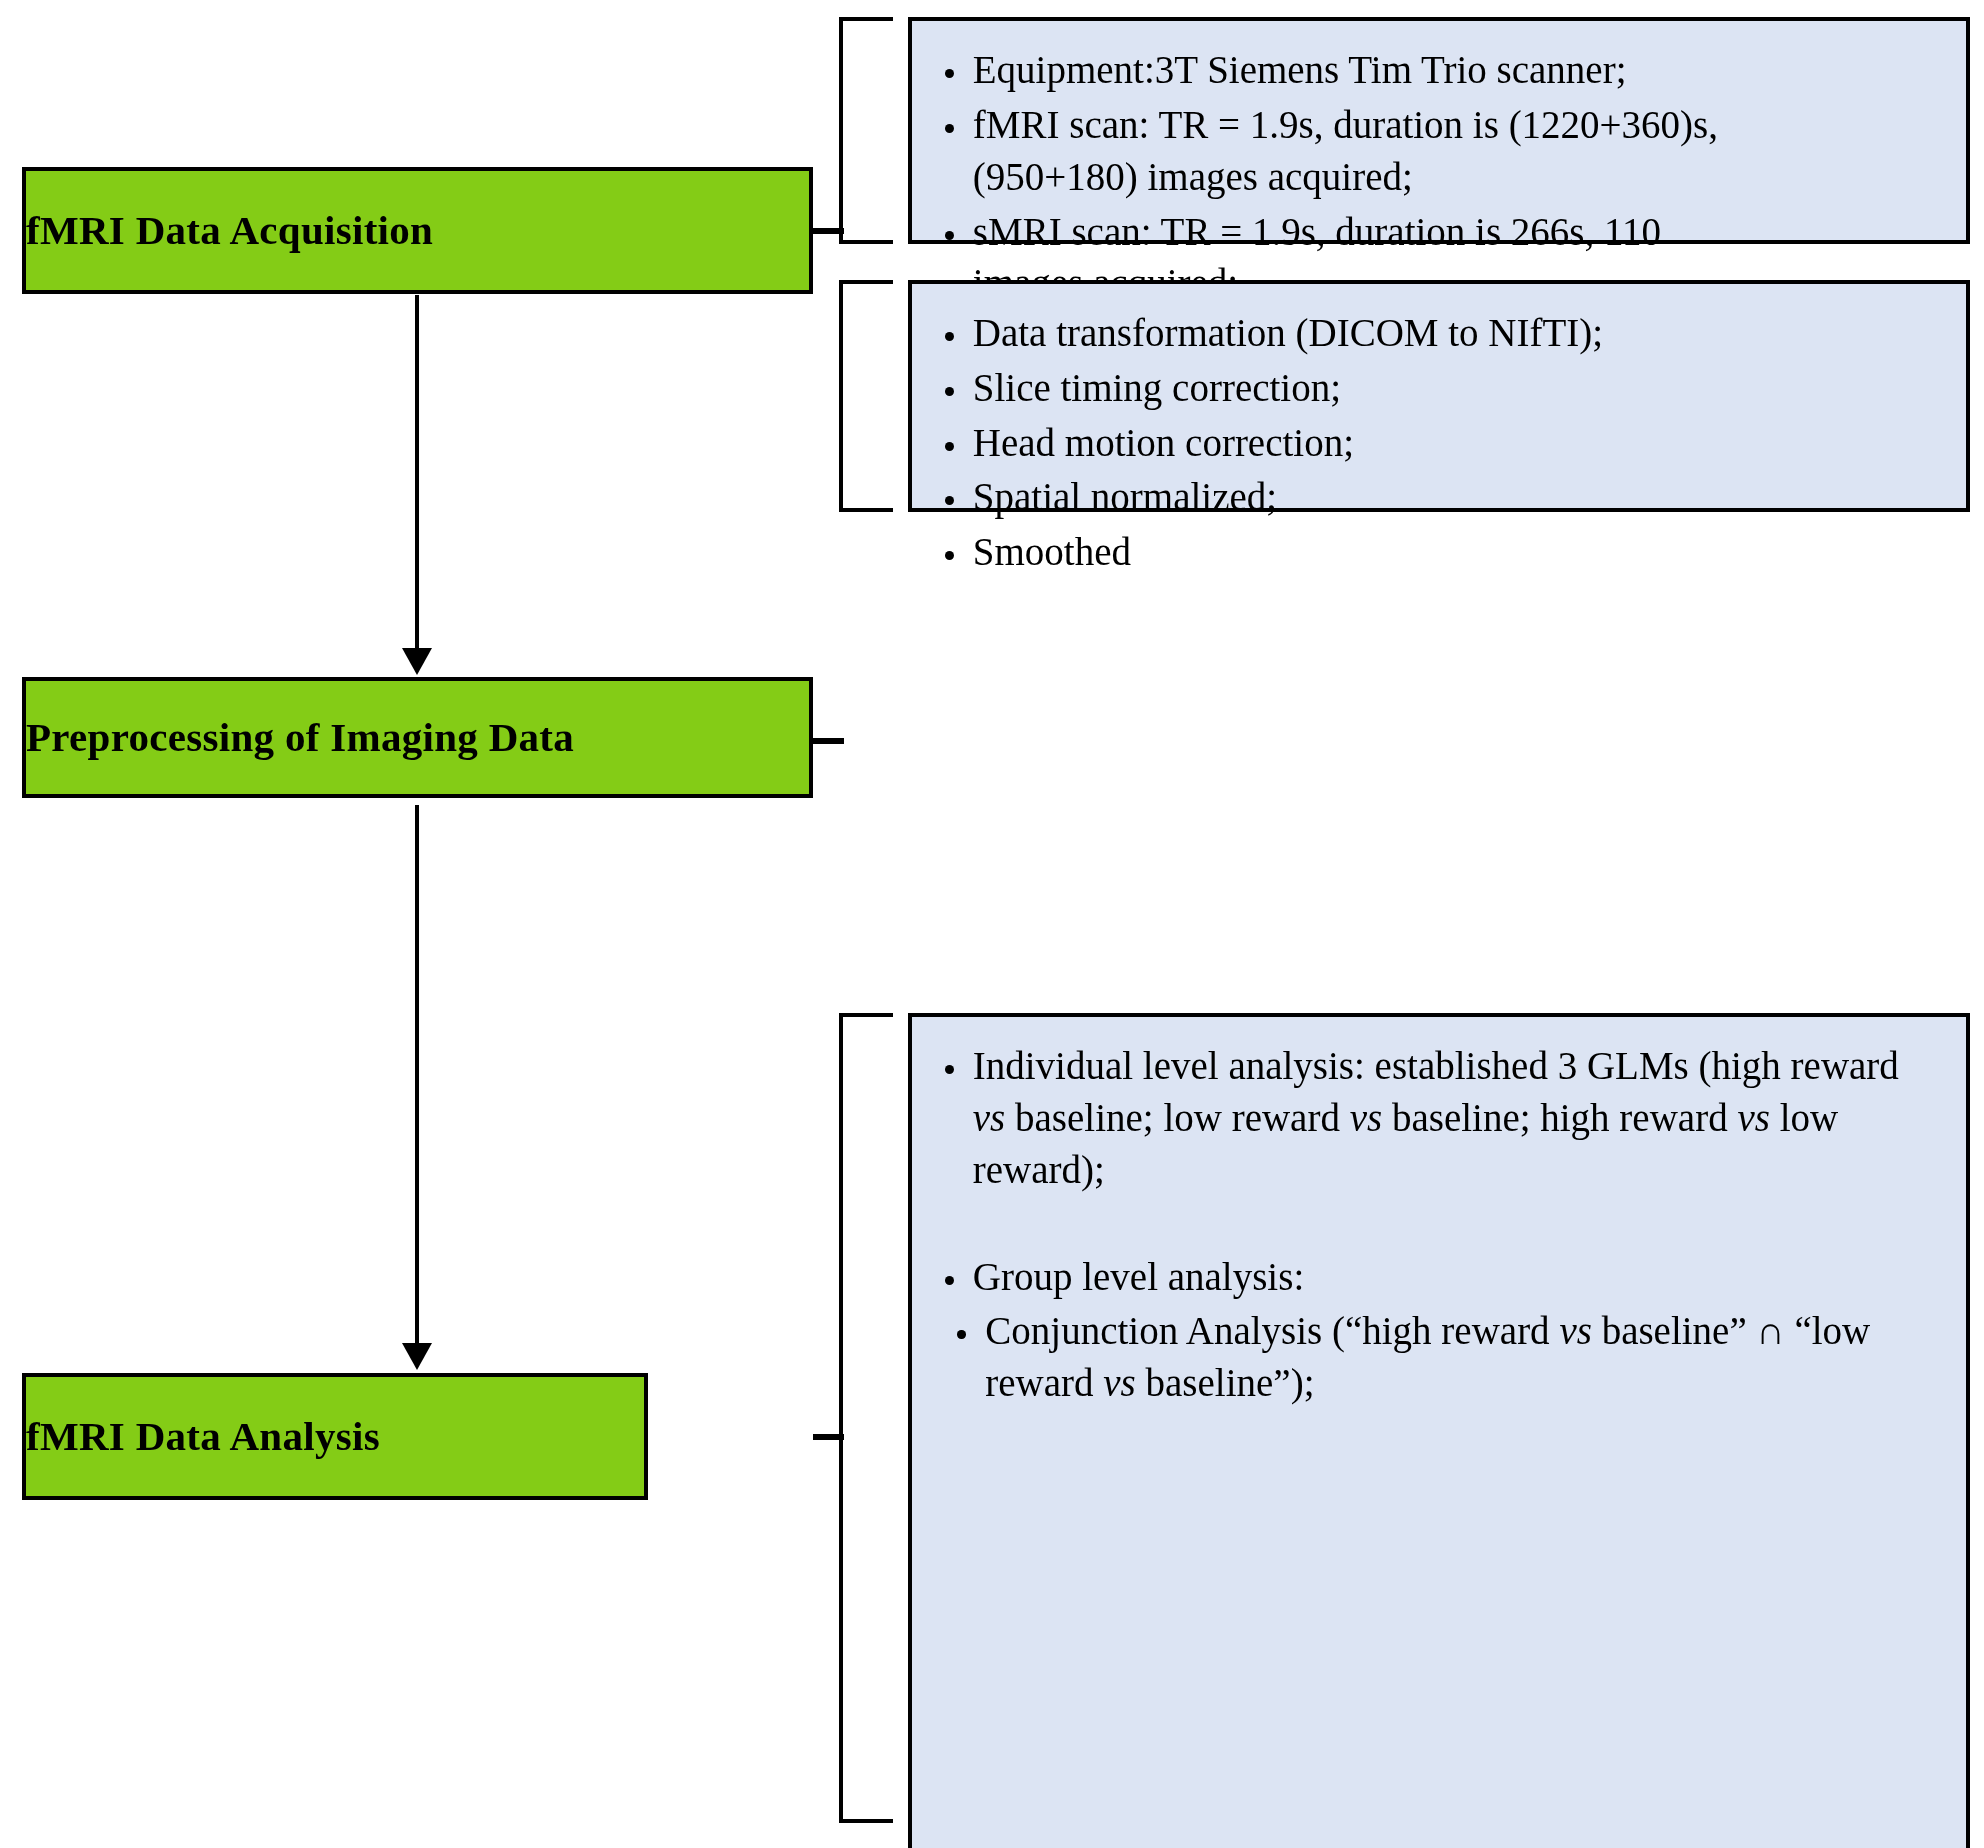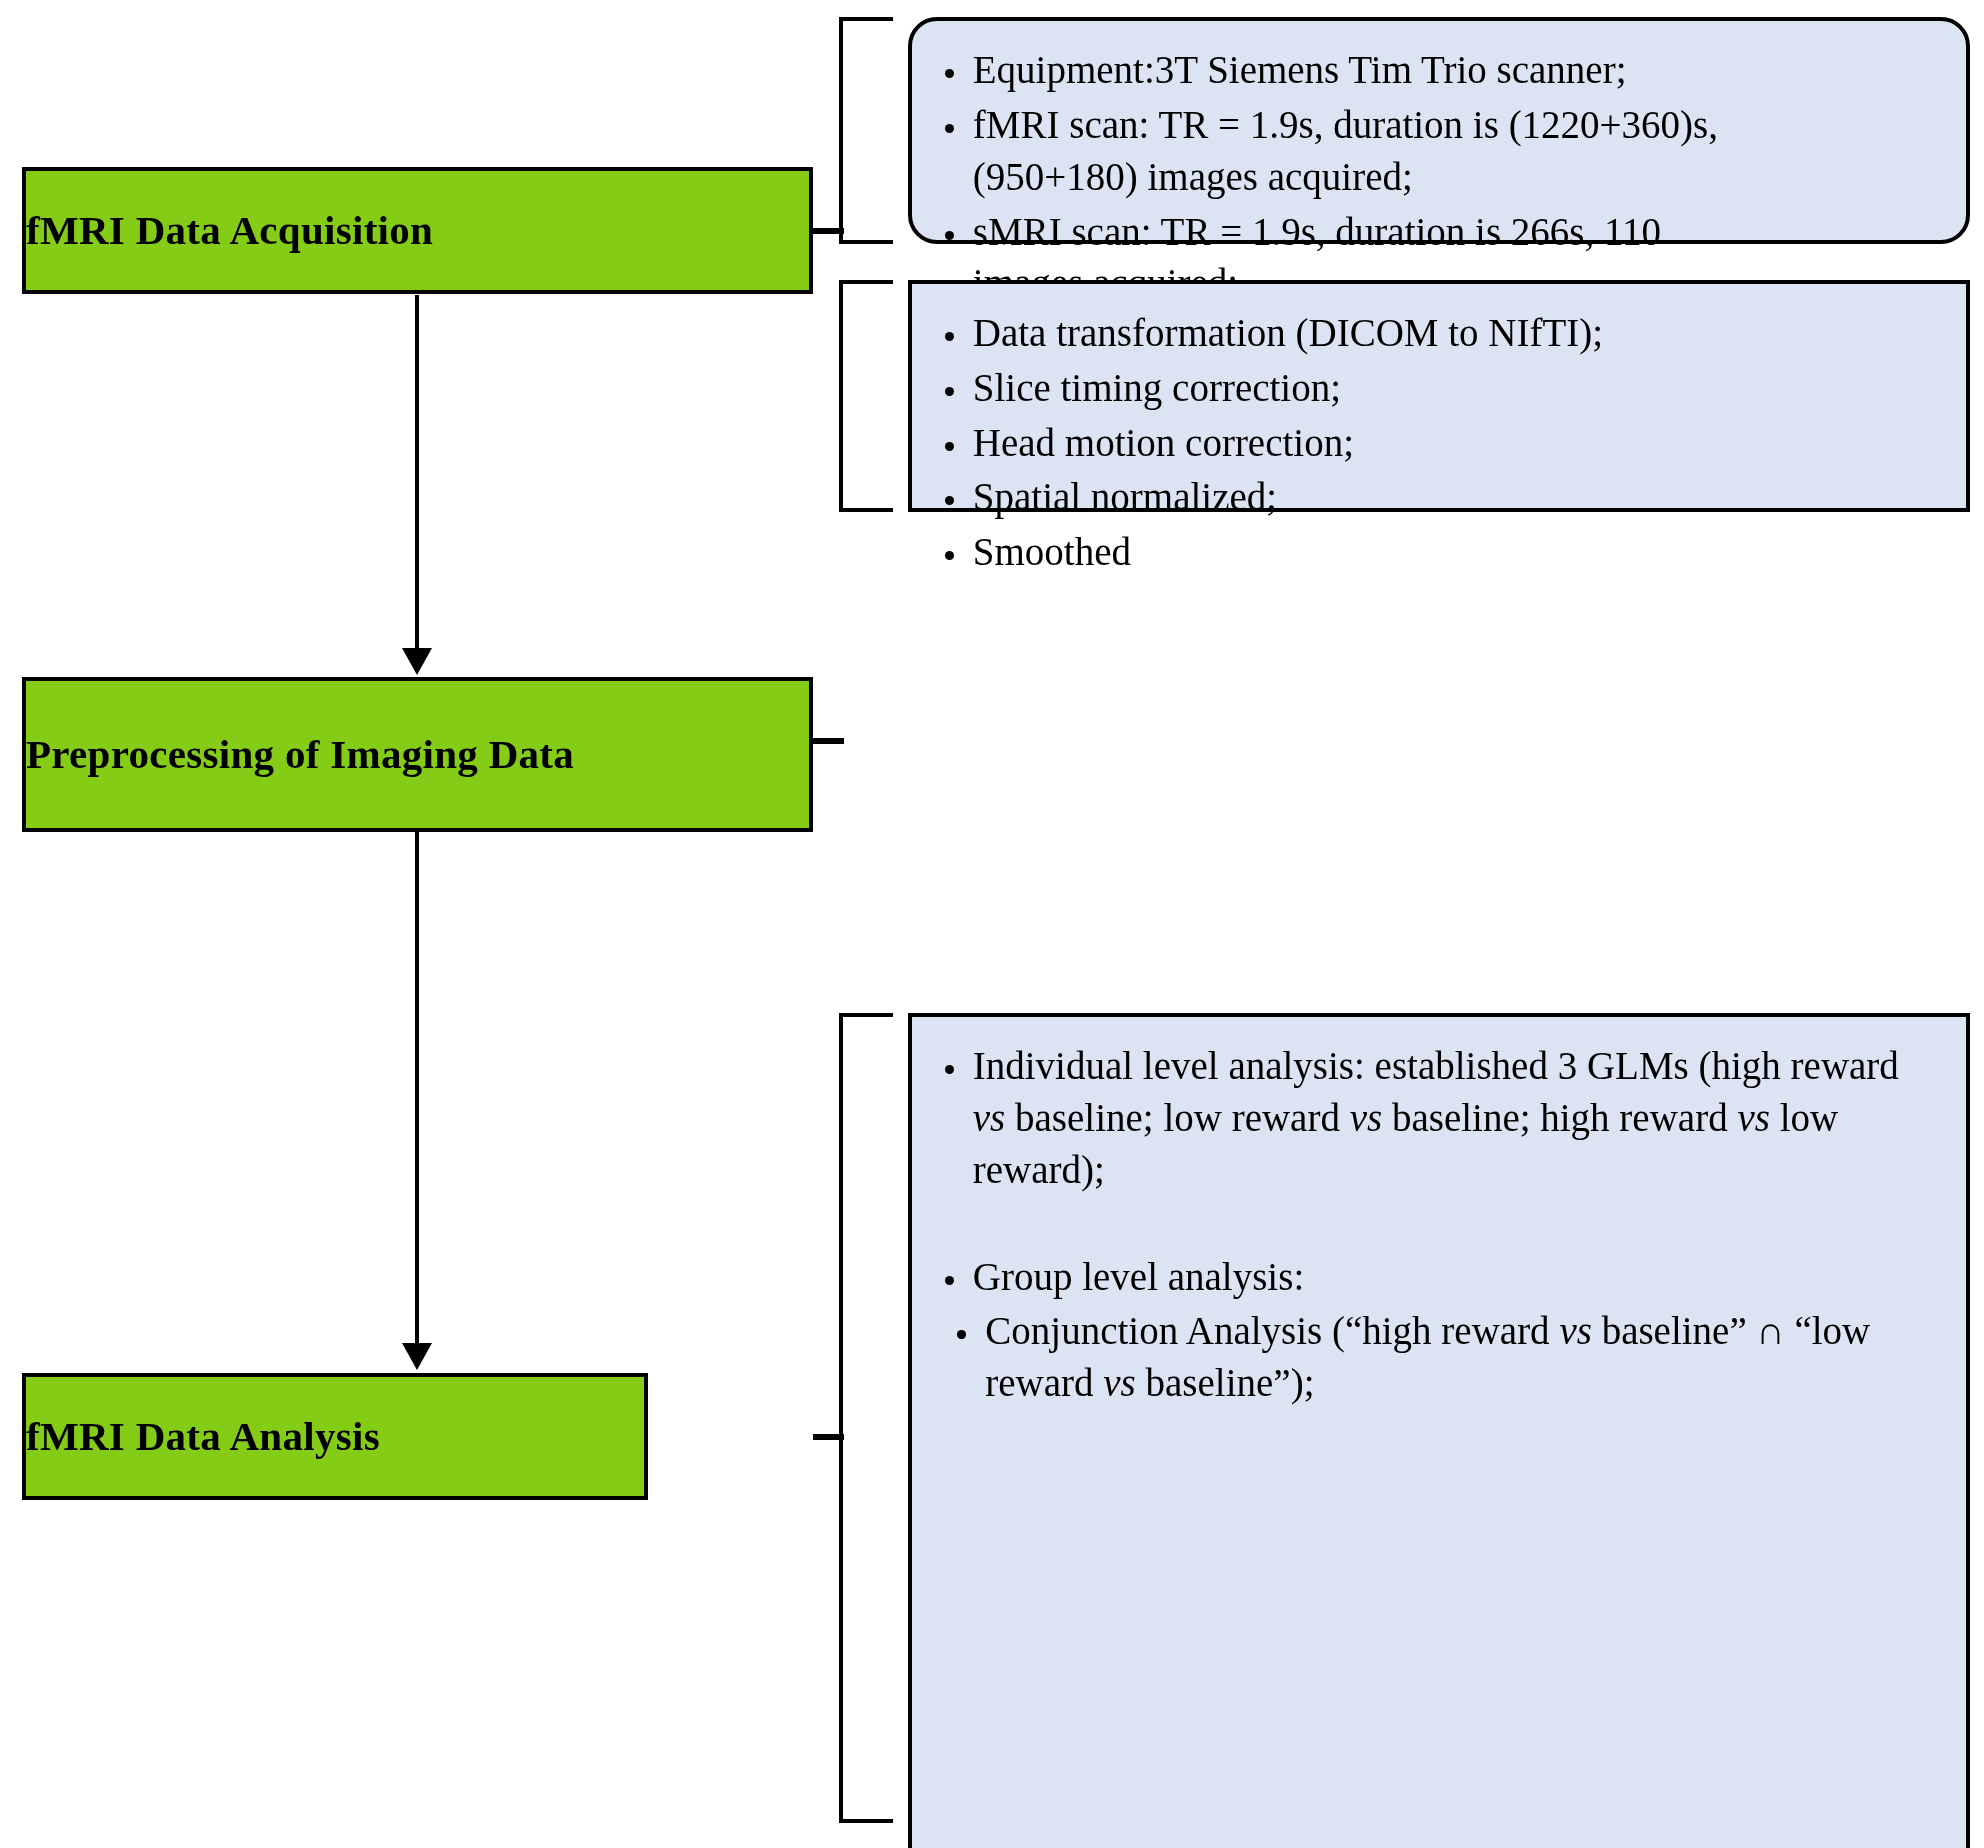--- a/index.html
+++ b/index.html
@@ -37,33 +37,33 @@
   .stage-label {
     font-weight: bold;
     font-size: 41px;
     letter-spacing: 0.3px;
     line-height: 1.1;
     text-align: center;
     white-space: nowrap;
   }
 
   #stage-1 { left: 22px;  top: 167px;  width: 791px; height: 127px; }
-  #stage-2 { left: 22px;  top: 677px;  width: 791px; height: 155px; }
+  #stage-2 { left: 22px;  top: 677px;  width: 791px; height: 121px; }
   #stage-3 { left: 22px;  top: 1373px; width: 626px; height: 127px; }
 
   
   .detail-box {
     position: absolute;
     background: #dce4f3;
     border: 4.1px solid #000000;
     box-sizing: border-box;
     z-index: 3;
     padding: 23.4px 27.6px 23.4px 13.8px;
   }
-  #detail-1 { left: 908px; top: 17px;   width: 1062px; height: 227px; border-radius: 29px; }
+  #detail-1 { left: 908px; top: 17px;   width: 1062px; height: 227px; }
   #detail-2 { left: 908px; top: 280px;  width: 1062px; height: 232px; }
   #detail-3 { left: 908px; top: 1013px; width: 1062px; height: 1044px; }
 
   ul.bullets {
     list-style: none;
     margin: 0;
     padding: 0;
   }
   ul.bullets > li {
     position: relative;

